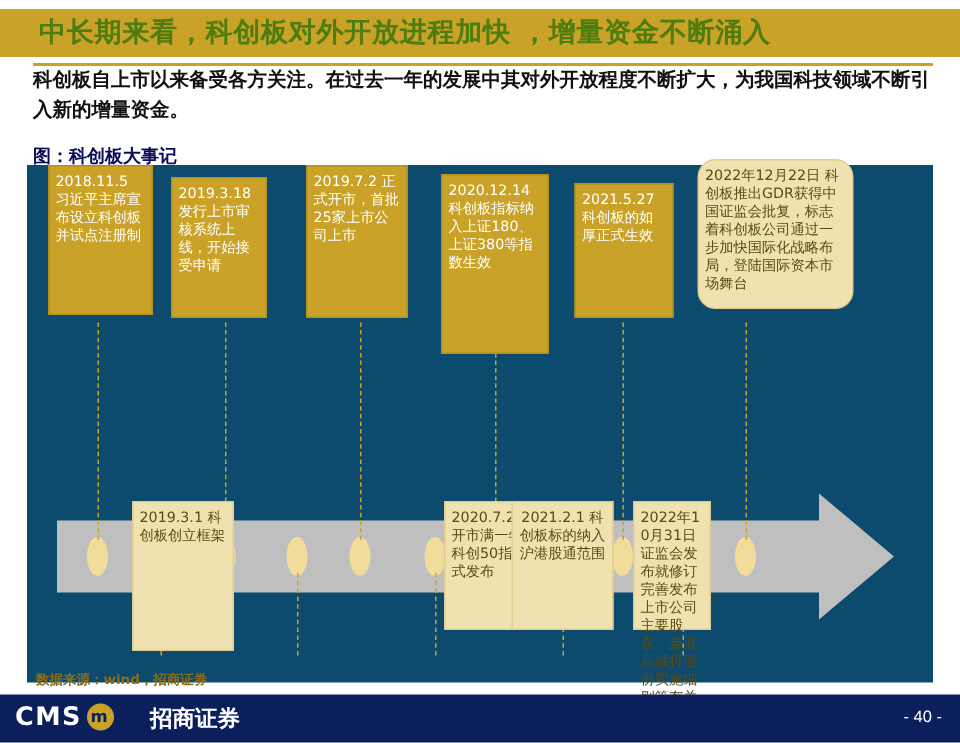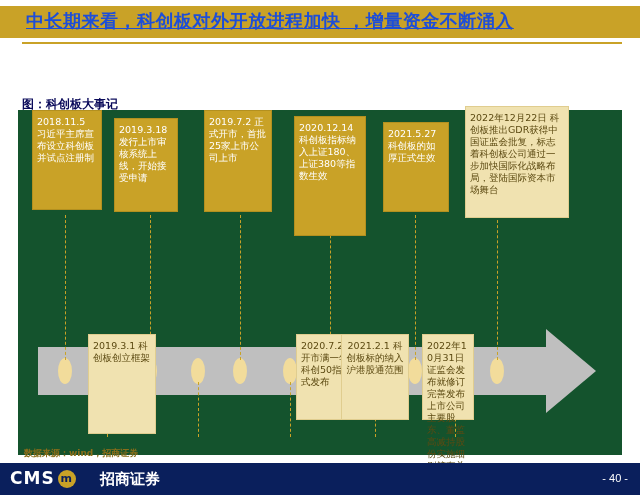--- a/index.html
+++ b/index.html
@@ -13,24 +13,23 @@
   .slide{position:absolute;left:0;top:0;width:640px;height:495px;background:#fff;}
 
   
   .title-bar{
     position:absolute;left:0;top:6px;width:640px;height:32px;
     background:#c9a227;
     background:linear-gradient(#c9a227,#c9a227);
   }
   .title-text{
     position:absolute;left:26px;top:9px;
-    font-size:18px;font-weight:bold;color:#1d4ed8;
+    font-size:18px;font-weight:bold;color:#4d7c0f;
     letter-spacing:0.5px;white-space:nowrap;
     font-family:"DejaVu Sans","Liberation Sans",sans-serif;
-    text-decoration:underline;
   }
 
   
   .lead{
     position:absolute;left:22px;top:44px;width:600px;
     font-size:13px;line-height:20px;color:#111;font-weight:bold;
     font-family:"DejaVu Sans","Liberation Sans",sans-serif;
   }
   .lead-rule{
     position:absolute;left:22px;top:42px;width:600px;height:2px;background:#c9a227;
@@ -39,21 +38,21 @@
   
   .fig-label{
     position:absolute;left:22px;top:96px;
     font-size:12px;color:#0a0a5a;font-weight:bold;
     font-family:"DejaVu Sans","Liberation Sans",sans-serif;
   }
 
   
   .chart{
     position:absolute;left:18px;top:110px;width:604px;height:345px;
-    background:#14532d;
+    background:#0c4a6e;
   }
 
   
   .arrow-body{
     position:absolute;left:20px;top:237px;width:510px;height:48px;
     background:#bfbfbf;
   }
   .arrow-head{
     position:absolute;left:528px;top:219px;width:0;height:0;
     border-top:42px solid transparent;
@@ -123,20 +122,21 @@
 </style>
 </head>
 <body>
 
 <div class="slide">
 
   <div class="title-bar"></div>
   <div class="title-text">中长期来看，科创板对外开放进程加快 ，增量资金不断涌入</div>
 
   <div class="lead-rule"></div>
+  <div class="lead">科创板自上市以来备受各方关注。在过去一年的发展中其对外开放程度不断扩大，为我国科技领域不断引入新的增量资金。</div>
 
   <div class="fig-label">图：科创板大事记</div>
 
   <div class="chart">
 
     <div class="arrow-body"></div>
     <div class="arrow-head"></div>
 
     <div class="node" style="left:40px;"></div>
     <div class="node" style="left:82px;"></div>
@@ -166,21 +166,21 @@
     <div class="box" style="left:14px;top:0px;width:70px;height:100px;">2018.11.5 习近平主席宣布设立科创板并试点注册制</div>
 
     <div class="box" style="left:96px;top:8px;width:64px;height:94px;">2019.3.18 发行上市审核系统上线，开始接受申请</div>
 
     <div class="box" style="left:186px;top:0px;width:68px;height:102px;">2019.7.2 正式开市，首批25家上市公司上市</div>
 
     <div class="box" style="left:276px;top:6px;width:72px;height:120px;">2020.12.14 科创板指标纳入上证180、上证380等指数生效</div>
 
     <div class="box" style="left:365px;top:12px;width:66px;height:90px;">2021.5.27科创板的如厚正式生效</div>
 
-    <div class="box pale" style="left:447px;top:-4px;width:104px;height:112px;">2022年12月22日 科创板推出GDR获得中国证监会批复，标志着科创板公司通过一步加快国际化战略布局，登陆国际资本市场舞台</div>
+    <div class="box pale" style="left:447px;top:-4px;width:104px;height:100px;border-radius:12px;">2022年12月22日 科创板推出GDR获得中国证监会批复，标志着科创板公司通过一步加快国际化战略布局，登陆国际资本市场舞台</div>
 
     <div class="box pale" style="left:70px;top:224px;width:68px;height:100px;">2019.3.1 科创板创立框架</div>
 
 
     <div class="box pale" style="left:236px;top:224px;width:70px;height:86px;margin-left:42px;">2020.7.22 开市满一年，科创50指数正式发布</div>
 
     <div class="box pale" style="left:323px;top:224px;width:68px;height:86px;text-align:center;">2021.2.1 科创板标的纳入沪港股通范围</div>
 
     <div class="box pale" style="left:404px;top:224px;width:52px;height:86px;">2022年10月31日 证监会发布就修订完善发布上市公司主要股东、董监高减持股份实施细则等有关事宜交易制度改革进一步。</div>
 

